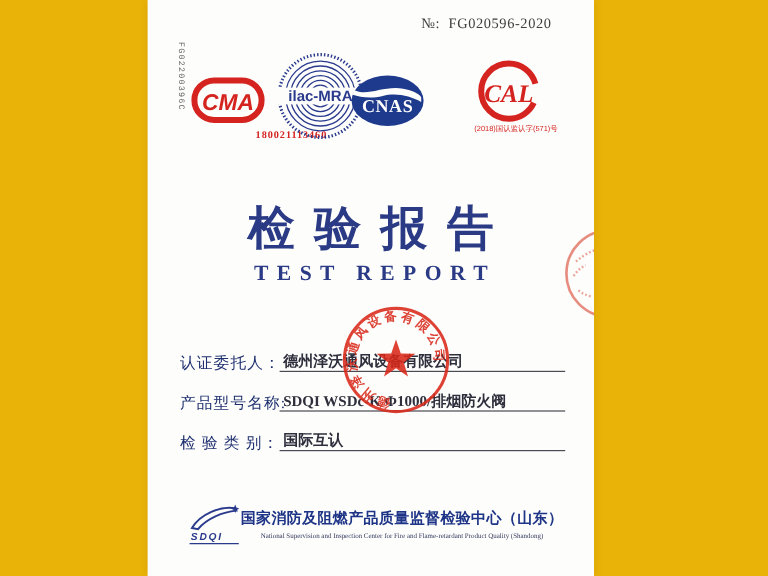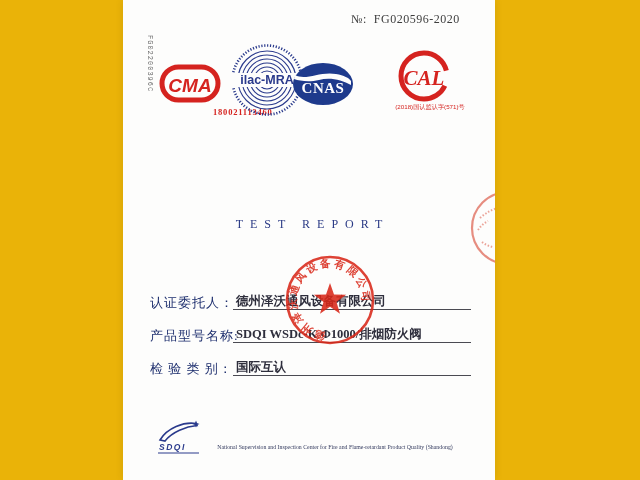--- a/index.html
+++ b/index.html
@@ -25,21 +25,21 @@
   #cnas-side{left:233px;top:53px;width:70px;font-size:7.5px;line-height:11px;color:#3c4468;font-weight:bold;
              font-family:"Liberation Sans",sans-serif;}
   #cnas-side .en{font-weight:bold;letter-spacing:.3px;}
   #cal-logo{left:274px;top:50px;}
   #cal-caption{left:263px;top:103px;width:88px;text-align:center;font-size:6.2px;color:#d5231f;
                font-family:"Liberation Sans",sans-serif;white-space:nowrap;}
 
   
   #title-zh{left:0;top:163px;width:100%;text-align:center;font-size:39px;font-weight:bold;
             color:#2a3a85;letter-spacing:.42em;padding-left:.42em;box-sizing:border-box;}
-  #title-en{left:0;top:217px;width:100%;text-align:center;font-size:12px;font-weight:normal;
+  #title-en{left:0;top:217px;width:100%;text-align:center;font-size:18px;font-weight:bold;
             color:#2a3a85;letter-spacing:7px;padding-left:7px;box-sizing:border-box;}
 
   
   .field-label{left:27px;font-size:13px;color:#1e2f6e;font-weight:normal;letter-spacing:1px;white-space:nowrap;}
   .field-value{left:113px;font-size:12.5px;color:#2e2e3c;font-weight:bold;white-space:nowrap;}
   .field-line{left:110px;width:238px;border-top:1.2px solid #4a4a52;height:0;}
 
   
   #company-stamp{left:152px;top:245px;opacity:.88;}
 
@@ -92,20 +92,21 @@
       <text x="31" y="31" text-anchor="middle" font-family="Liberation Serif, serif" font-size="15" font-weight="bold" fill="#ffffff" letter-spacing="0.5">CNAS</text>
     </svg>
 
 
     <svg class="abs" id="cal-logo" width="54" height="54" viewBox="0 0 54 54">
       <circle cx="27" cy="26" r="23" fill="none" stroke="#d5231f" stroke-width="5" stroke-dasharray="128 17" stroke-dashoffset="-10"></circle>
       <text x="27" y="35" text-anchor="middle" font-family="Liberation Serif, serif" font-size="21" font-weight="bold" font-style="italic" fill="#d5231f">CAL</text>
     </svg>
     <div class="abs" id="cal-caption">(2018)国认监认字(571)号</div>
 
+    <div class="abs" id="title-zh">检验报告</div>
     <div class="abs" id="title-en">TEST REPORT</div>
 
     <svg class="abs" id="edge-stamp" width="85" height="90" viewBox="0 0 85 90">
       <circle cx="46" cy="42" r="36" fill="none" stroke="#d8442f" stroke-width="2.2"></circle>
       <g fill="none" stroke="#d8442f" stroke-width="2" stroke-dasharray="1.5 1.8" opacity=".8">
         <path d="M18,32 q10,-9 22,-11"></path>
         <path d="M16,44 q4,-6 10,-9"></path>
         <path d="M20,56 q5,4 11,5"></path>
       </g>
     </svg>
@@ -132,16 +133,17 @@
       </text>
       <polygon fill="#d9291a" points="55,38 59,49.5 71.2,49.7 61.5,57.1 65,68.8 55,61.8 45,68.8 48.5,57.1 38.8,49.7 51,49.5"></polygon>
     </svg>
 
     <svg class="abs" id="sdqi-logo" width="46" height="38" viewBox="0 0 46 38">
       <path d="M4,21 C11,9 28,2.5 40,4.5 L41,6.5 C30,7.5 16,13 9,22 Z" fill="#fdfdfc" stroke="#2a3a8c" stroke-width="1.6"></path>
       <path d="M40,1.5 l1,2.5 2.5,1 -2.5,1 -1,2.5 -1,-2.5 -2.5,-1 2.5,-1 Z" fill="#2a3a8c"></path>
       <text x="3" y="31" font-family="Liberation Sans, sans-serif" font-size="8.5" font-weight="bold" font-style="italic" fill="#2a3a8c" letter-spacing="1.5">SDQI</text>
       <line x1="2" y1="34" x2="43" y2="34" stroke="#2a3a8c" stroke-width="1.2"></line>
     </svg>
+    <div class="abs" id="footer-zh">国家消防及阻燃产品质量监督检验中心（山东）</div>
     <div class="abs" id="footer-en">National Supervision and Inspection Center for Fire and Flame-retardant Product Quality (Shandong)</div>
 
   </div>
 </div>
 
 </body></html>

